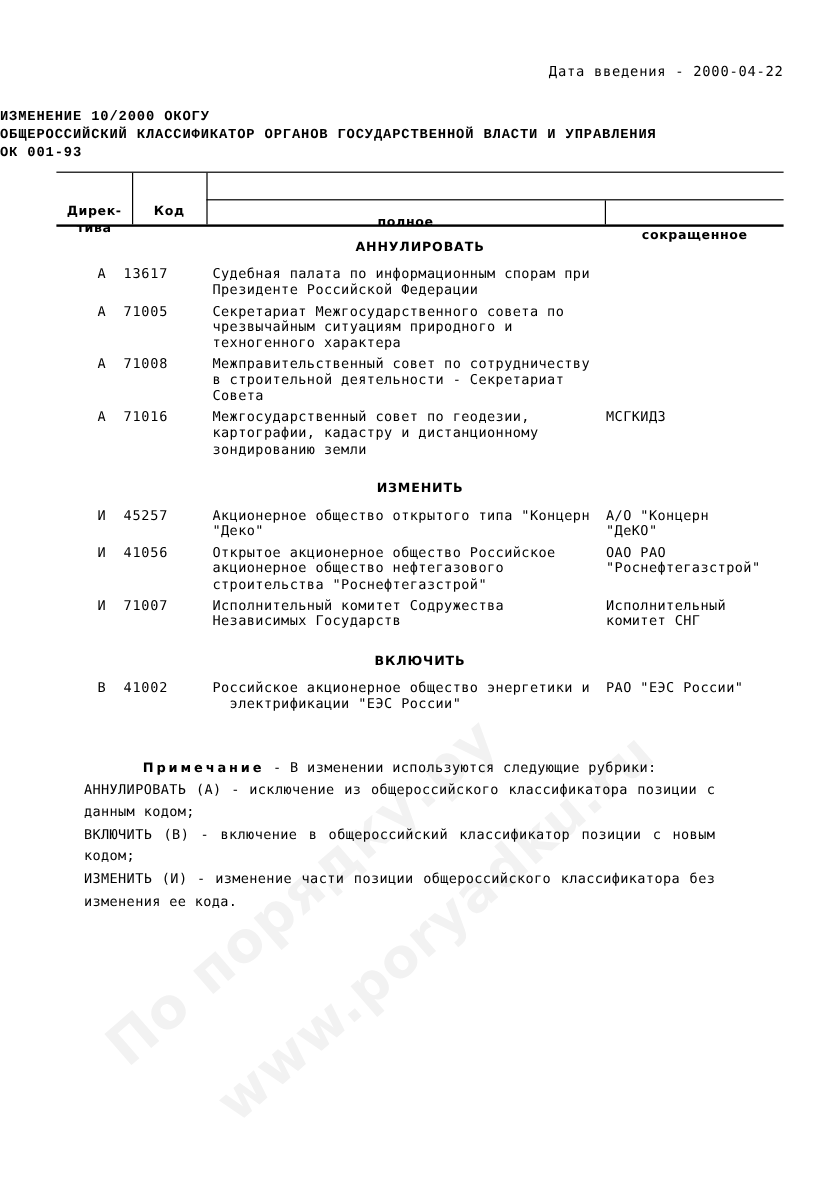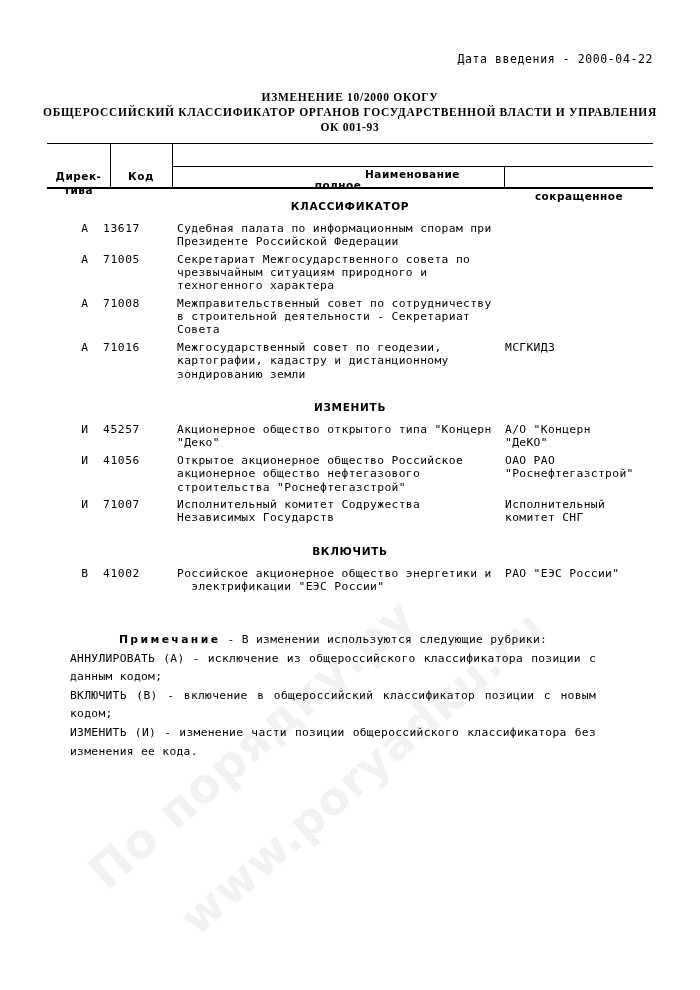--- a/index.html
+++ b/index.html
@@ -62,22 +62,21 @@
     font-size: 11.5px;
     letter-spacing: 0.6px;
     white-space: nowrap;
   }
 
   .doc-title {
     position: absolute;
     left: 0;
     right: 0;
     top: 90px;
-    text-align: center;
-    font-family: Liberation Serif, serif;
+    font-family: Liberation Mono, monospace;
     font-weight: 700;
     font-size: 11.5px;
     line-height: 15px;
     letter-spacing: 0.7px;
   }
   .doc-title div { white-space: nowrap; }
 
   
   .thead {
     position: absolute;
@@ -210,27 +209,26 @@
       <div class="th-vline v1"></div>
       <div class="th-vline v2"></div>
       <div class="th-vline v3"></div>
       <div class="th-hline"></div>
 
       <div class="th-cell th-direktiva">
         <div>Дирек-</div>
         <div>тива</div>
       </div>
       <div class="th-cell th-kod">Код</div>
-      <div class="th-cell th-naim">Наименование</div>
       <div class="th-cell th-polnoe">полное</div>
       <div class="th-cell th-sokr">сокращенное</div>
     </div>
 
     <div id="table-body">
-        <div class="section-title" style="top: 200px;">КЛАССИФИКАТОР</div>
+        <div class="section-title" style="top: 200px;">АННУЛИРОВАТЬ</div>
         <div class="row" style="top: 222px;">
           <div class="dir">А</div>
           <div class="code">13617</div>
           <div class="full wide">Судебная палата по информационным спорам при
 Президенте Российской Федерации</div>
         </div>
         <div class="row" style="top: 252.9px;">
           <div class="dir">А</div>
           <div class="code">71005</div>
           <div class="full wide">Секретариат Межгосударственного совета по

